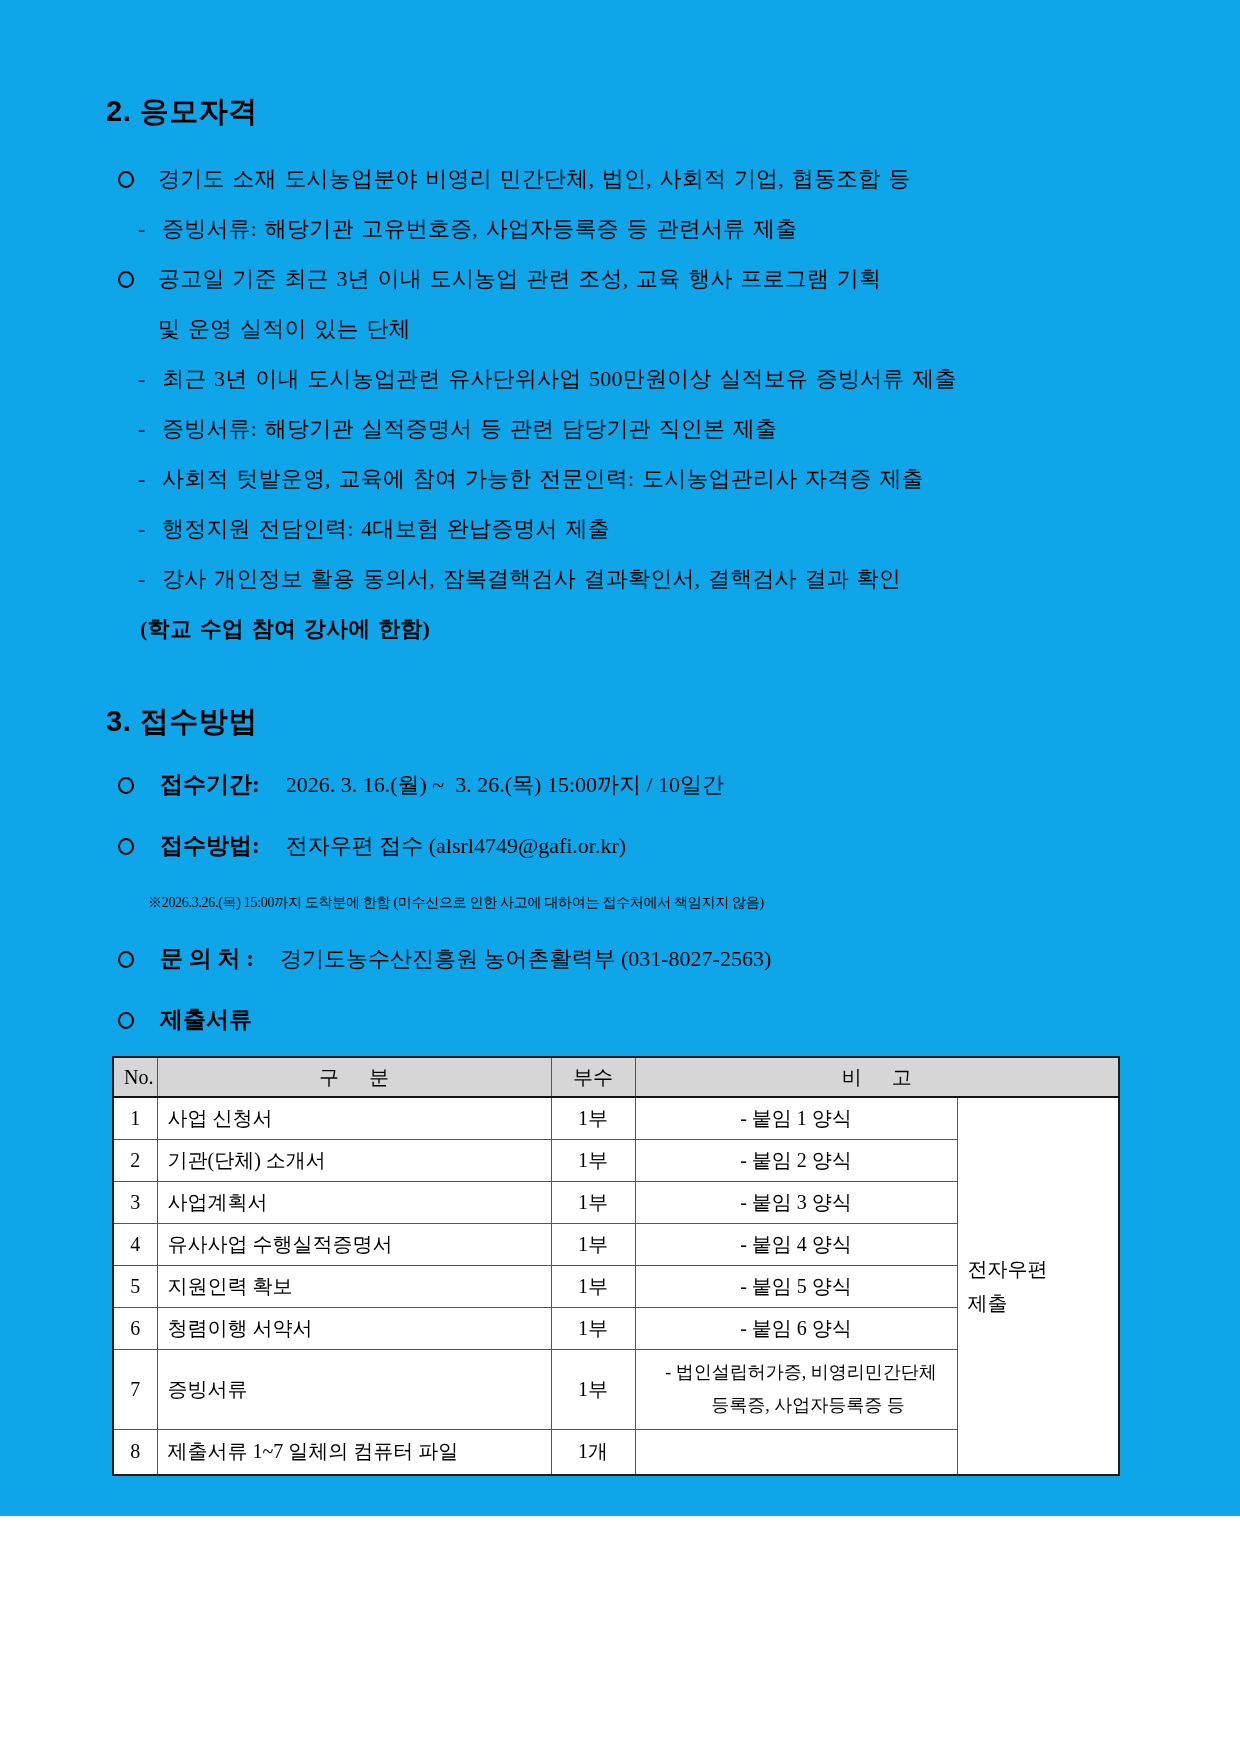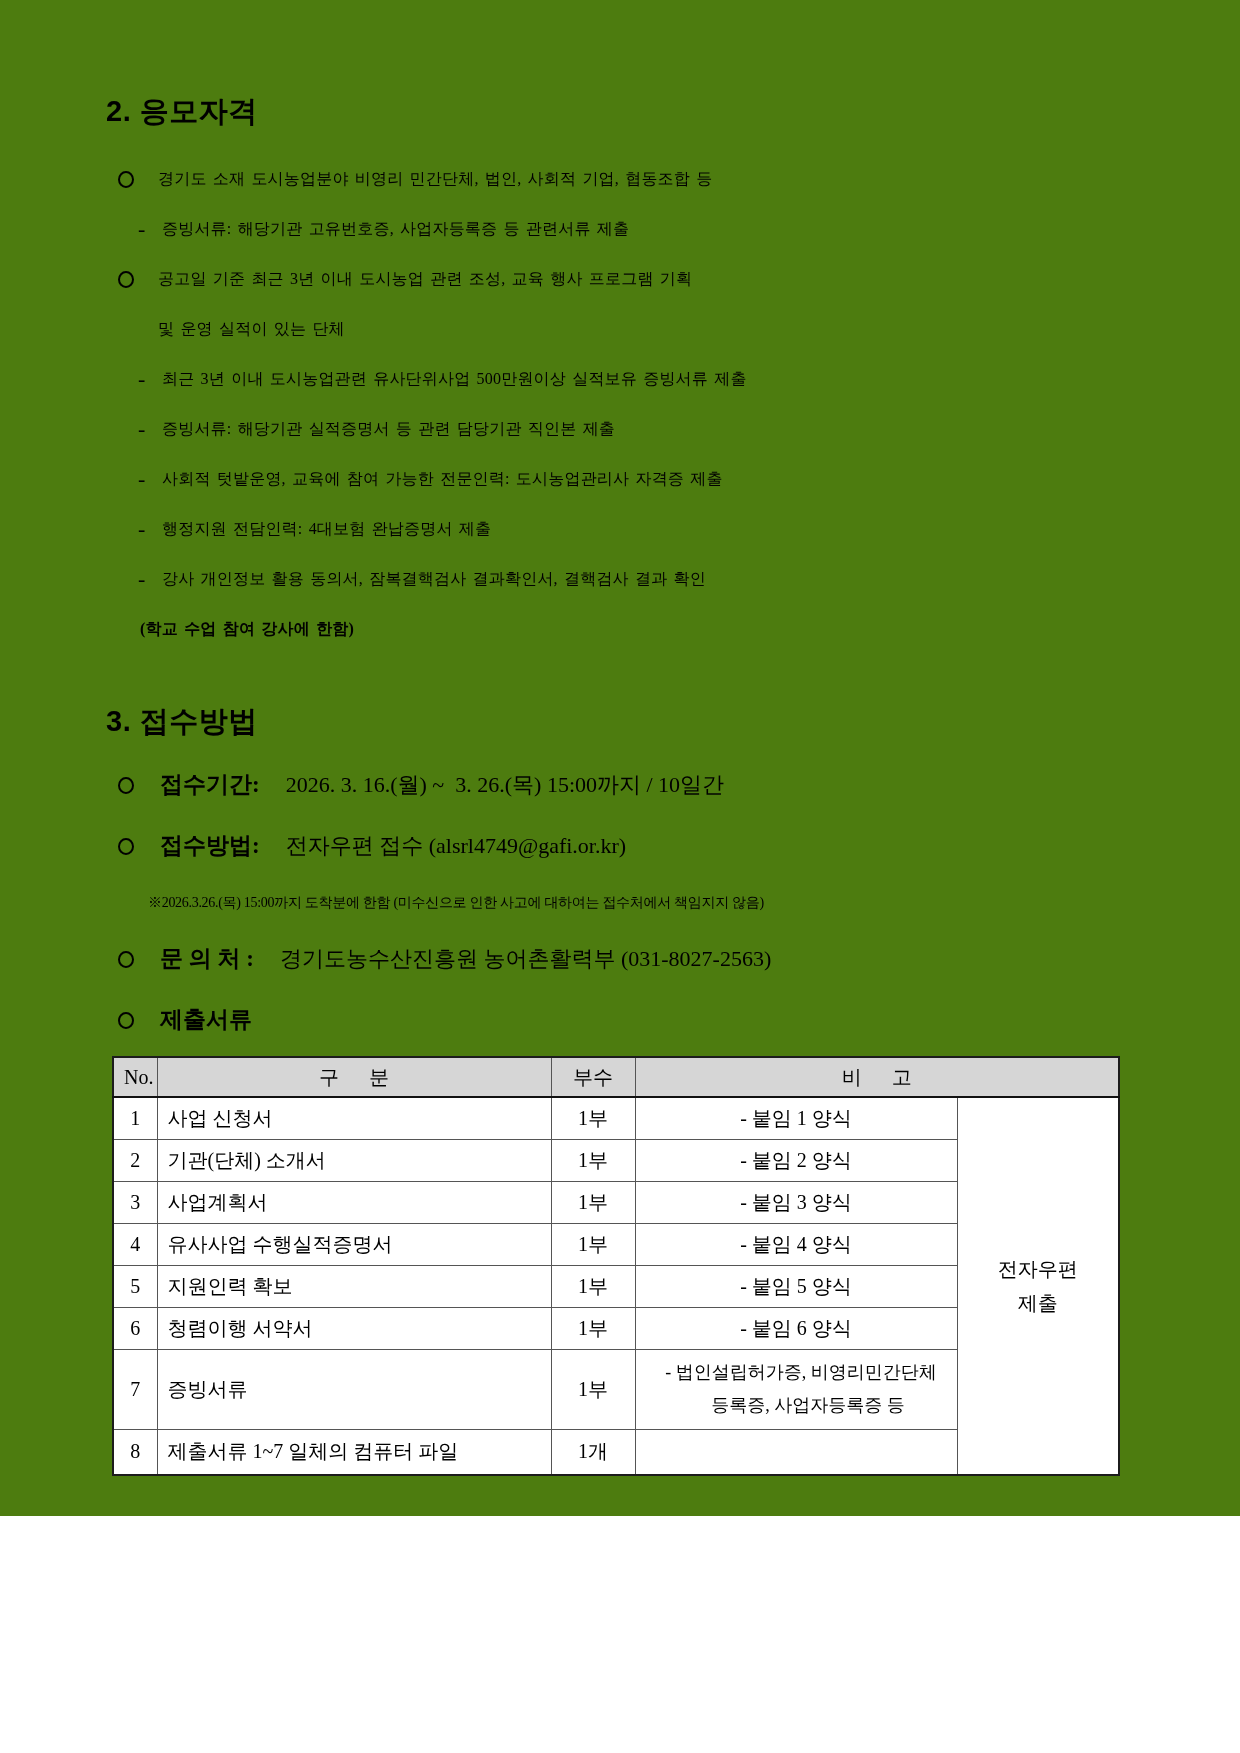--- a/index.html
+++ b/index.html
@@ -2,35 +2,35 @@
 <html lang="ko"><head>
 <meta charset="utf-8">
 <style>
   html,body{margin:0;padding:0;background:#ffffff;}
   .page{
     position:relative;
     width:1240px;height:1516px;
     box-sizing:border-box;
     padding:92px 106px 0 104px;
     overflow:hidden;
-    background:#4d7c0f;
+    background:#0ea5e9;
     color:#000;
     font-family:"Liberation Serif","DejaVu Serif",serif;
   }
   h2.sec-title{
     font-family:"Liberation Sans","DejaVu Sans",sans-serif;
     font-size:29px;line-height:38px;font-weight:bold;
     margin:0 0 24px 2px;letter-spacing:0.5px;
   }
   h2.sec-title.second{margin-top:48px;margin-bottom:20px;}
 
   .items{width:912px;}
   .items p{margin:0;display:flex;align-items:flex-start;}
   .line-text{
-    flex:1;font-size:16px;line-height:50px;
+    flex:1;font-size:22px;line-height:50px;
     white-space:pre-line;word-break:keep-all;
     text-align:justify;word-spacing:2px;letter-spacing:0.2px;
   }
   
   .li1{padding-left:14px;}
   .li1 .marker{width:40px;flex:0 0 40px;display:flex;align-items:center;height:50px;}
   .ring{display:inline-block;width:16px;height:17px;border:2.4px solid #000;border-radius:50%;box-sizing:border-box;}
   
   .li2{padding-left:34px;}
   .li2 .marker{width:24px;flex:0 0 24px;font-size:22px;line-height:50px;}
@@ -70,21 +70,21 @@
   }
   table.docs td{height:42px;background:#fff;}
   td.c-no{text-align:center;}
   td.c-cat{text-align:left;padding-left:14px;word-break:keep-all;}
   td.c-cop{text-align:center;}
   td.c-rem{text-align:center;padding-left:14px;word-break:keep-all;}
   tr.r7 td{height:80px;}
   tr.r7 td.c-rem{font-size:18px;line-height:33px;padding-left:34px;text-indent:-14px;}
   tr.r8 td{height:46px;}
   td.c-merged{
-    text-align:center;vertical-align:middle;
+    text-align:left;vertical-align:middle;
     white-space:pre-line;line-height:34px;
   }
 
   .pagenum{
     margin-top:68px;text-align:center;
     font-size:20px;letter-spacing:1px;
   }
 </style>
 </head>
 <body>

